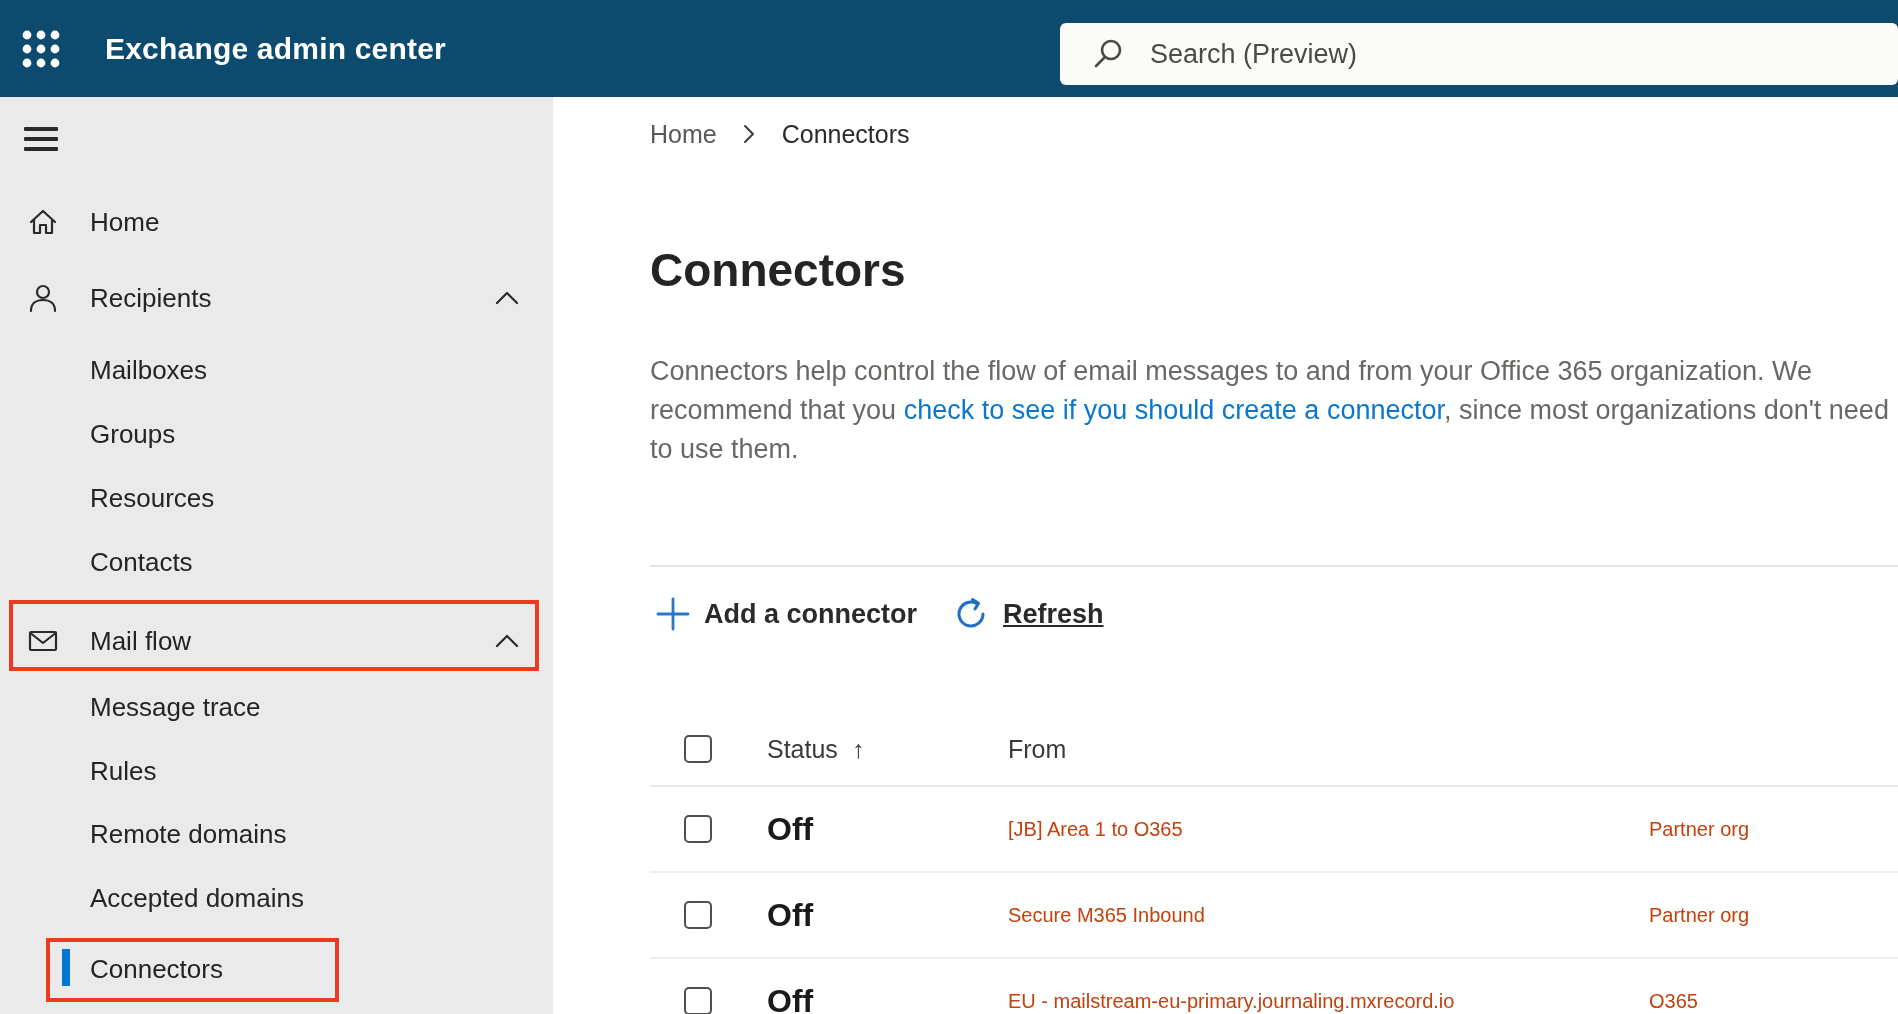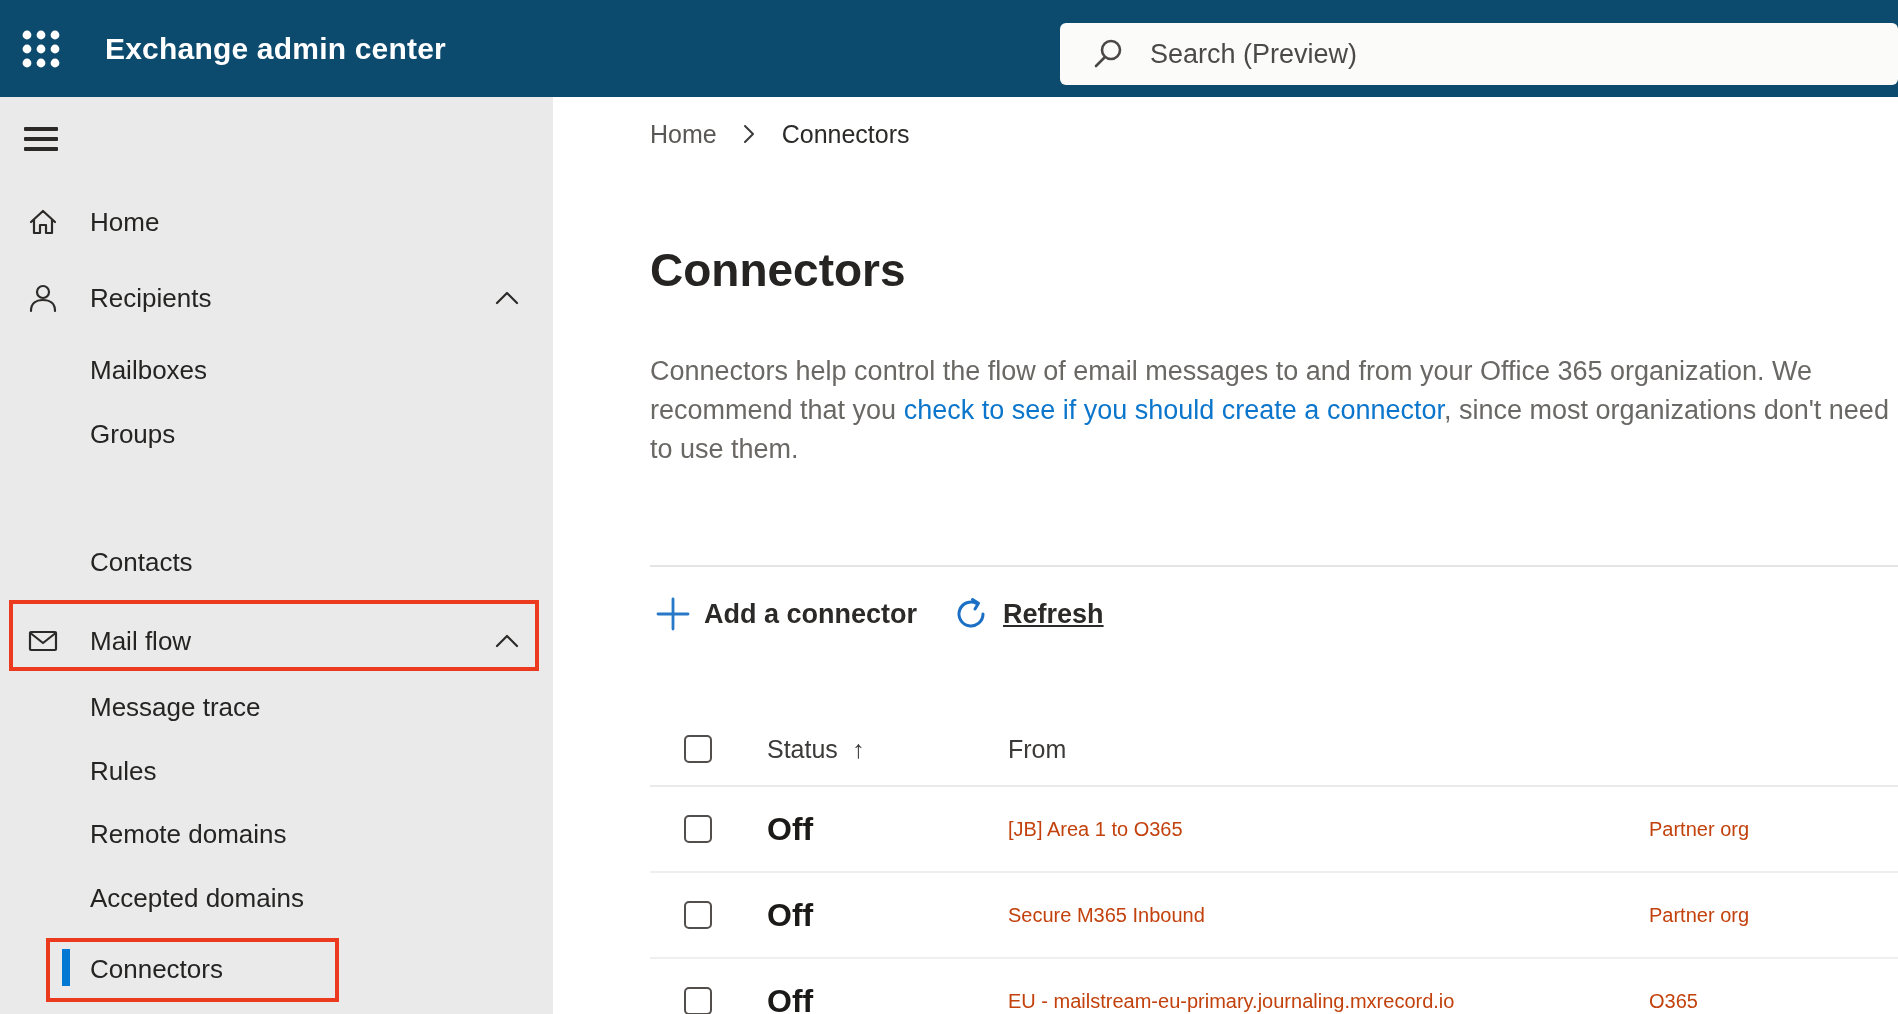--- a/index.html
+++ b/index.html
@@ -180,20 +180,23 @@
     <svg class="chevron" viewBox="0 0 26 18">
       <polyline class="icon-stroke" points="3,14 13,4 23,14"></polyline>
     </svg>
   </div>
 
   <div class="nav-item" style="top:241px">
     <span class="nav-label">Mailboxes</span>
   </div>
   <div class="nav-item" style="top:305px">
     <span class="nav-label">Groups</span>
+  </div>
+  <div class="nav-item" style="top:369px">
+    <span class="nav-label">Resources</span>
   </div>
   <div class="nav-item" style="top:433px">
     <span class="nav-label">Contacts</span>
   </div>
 
   <div class="nav-item" style="top:512px">
     <svg class="nav-icon" viewBox="0 0 32 32">
       <rect class="icon-stroke" x="3" y="7" width="26" height="18" rx="1"></rect>
       <polyline class="icon-stroke" points="4,8.5 16,18 28,8.5"></polyline>
     </svg>

